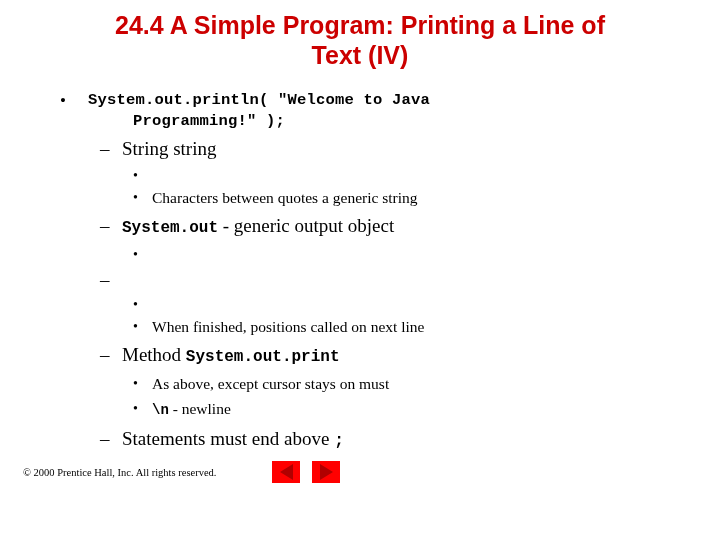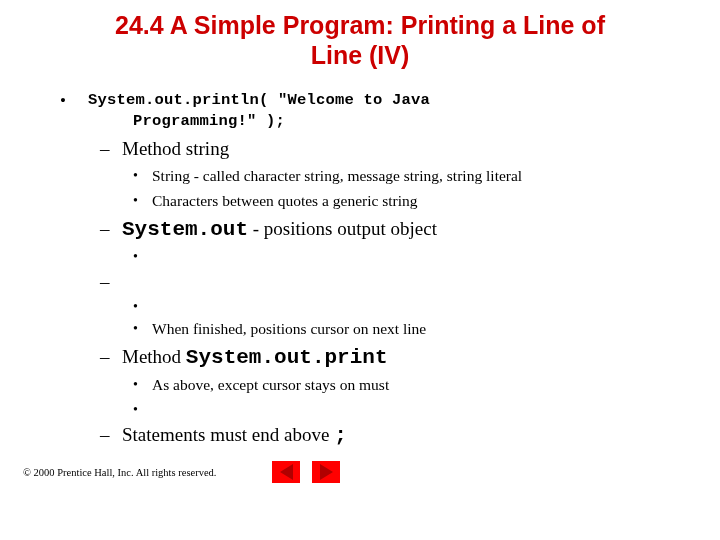--- a/index.html
+++ b/index.html
@@ -131,21 +131,21 @@
     line-height: 23px;
   }
 
   
   code, .code {
     font-family: "Liberation Mono", monospace;
     font-weight: bold;
     font-size: 0.93em;
     letter-spacing: 0px;
   }
-  .lvl2 .code { font-size: 21px; }
+  .lvl2 .code { font-size: 16px; }
   .lvl3 .code { font-size: 14px; }
 
   
   .footer-text {
     position: absolute;
     left: 23px;
     bottom: 8px;
     font-family: Liberation Serif, serif;
     font-size: 10.5px;
     line-height: 14px;
@@ -178,82 +178,82 @@
   .tri-left  { border-right: 13px solid #b00000; }
   .tri-right { border-left: 13px solid #b00000; }
 </style>
 </head>
 <body>
 
 <div class="slide">
 
   <div class="title">
     <span>24.4  A Simple Program: Printing a Line of</span><br>
-    <span>Line (IV)</span>
+    <span>Text (IV)</span>
   </div>
 
   <div class="body">
 
     <div class="row lvl1">
       <span class="marker">•</span>
       <span class="content">
         <span class="firstline">System.out.println( "Welcome to Java</span>
         <span class="wrapline">Programming!" );</span>
       </span>
     </div>
 
     <div class="row lvl2">
       <span class="marker">–</span>
-      <span class="content">Method string</span>
-    </div>
-
-    <div class="row lvl3">
-      <span class="marker">•</span>
-      <span class="content">String - called character string, message string, string literal</span>
+      <span class="content">String string</span>
+    </div>
+
+    <div class="row lvl3">
+      <span class="marker">•</span>
     </div>
 
     <div class="row lvl3">
       <span class="marker">•</span>
       <span class="content">Characters between quotes a generic string</span>
     </div>
 
     <div class="row lvl2">
       <span class="marker">–</span>
-      <span class="content"><span class="code">System.out</span><span> - positions output object</span></span>
-    </div>
-
-    <div class="row lvl3">
-      <span class="marker">•</span>
-    </div>
-
-    <div class="row lvl2">
-      <span class="marker">–</span>
-    </div>
-
-    <div class="row lvl3">
-      <span class="marker">•</span>
-    </div>
-
-    <div class="row lvl3">
-      <span class="marker">•</span>
-      <span class="content">When finished, positions cursor on next line</span>
+      <span class="content"><span class="code">System.out</span><span> - generic output object</span></span>
+    </div>
+
+    <div class="row lvl3">
+      <span class="marker">•</span>
+    </div>
+
+    <div class="row lvl2">
+      <span class="marker">–</span>
+    </div>
+
+    <div class="row lvl3">
+      <span class="marker">•</span>
+    </div>
+
+    <div class="row lvl3">
+      <span class="marker">•</span>
+      <span class="content">When finished, positions called on next line</span>
     </div>
 
     <div class="row lvl2">
       <span class="marker">–</span>
       <span class="content"><span>Method </span><span class="code">System.out.print</span></span>
     </div>
 
     <div class="row lvl3">
       <span class="marker">•</span>
       <span class="content">As above, except cursor stays on must</span>
     </div>
 
     <div class="row lvl3">
       <span class="marker">•</span>
+      <span class="content"><span class="code">\n</span><span> - newline</span></span>
     </div>
 
     <div class="row lvl2">
       <span class="marker">–</span>
       <span class="content"><span>Statements must end above </span><span class="code">;</span></span>
     </div>
 
   </div>
 
   <div class="footer-text">© 2000 Prentice Hall, Inc.  All rights reserved.</div>

